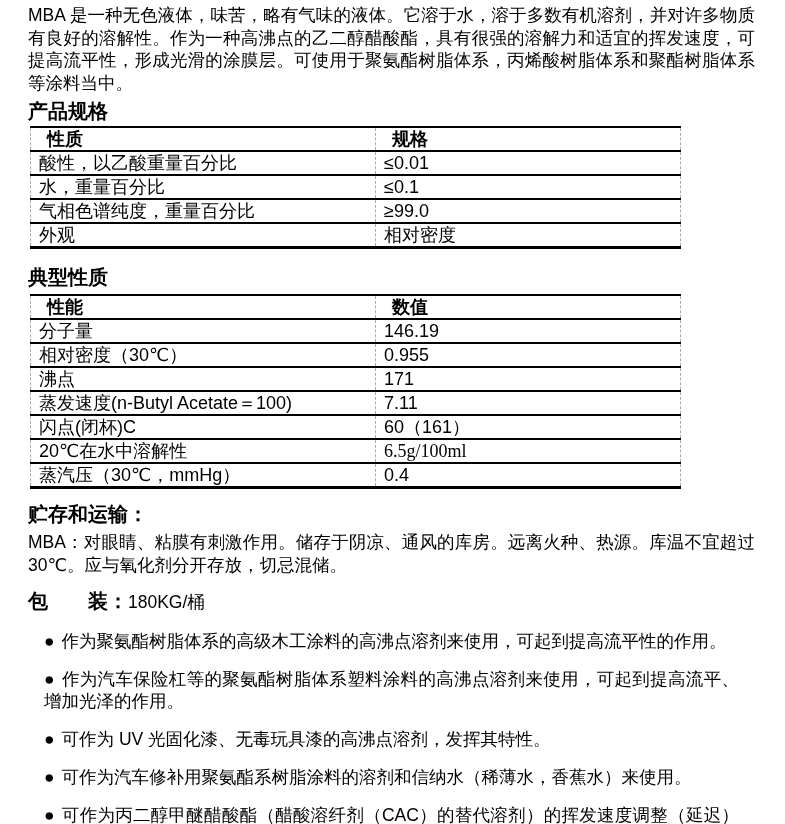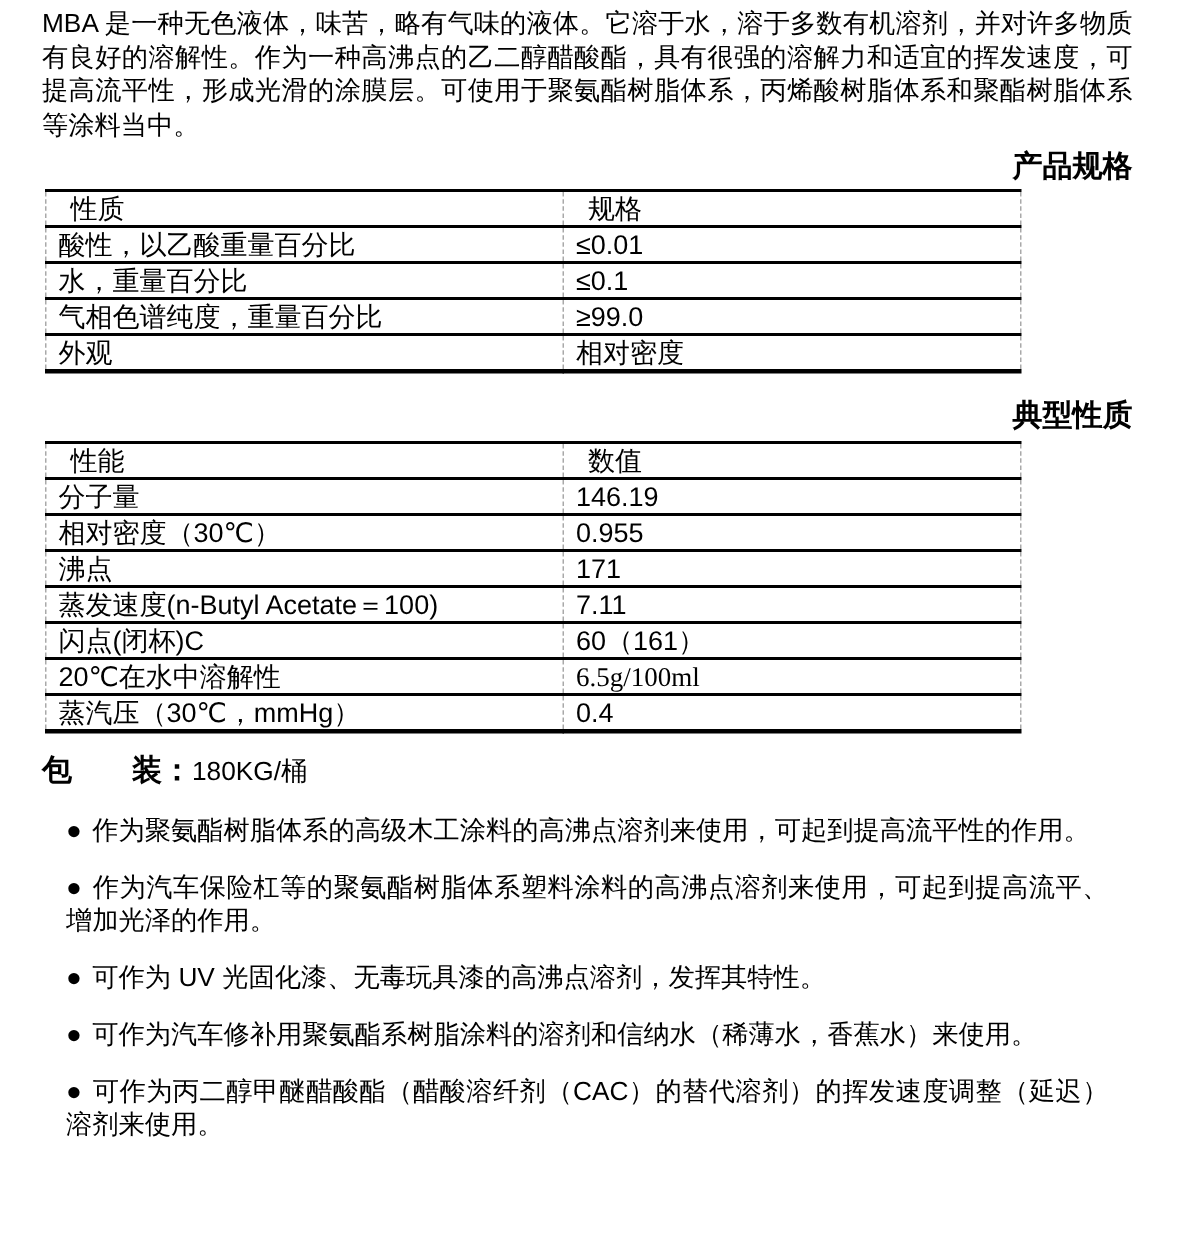--- a/index.html
+++ b/index.html
@@ -5,21 +5,21 @@
   html, body { margin: 0; padding: 0; }
   body {
     width: 785px; height: 824px; overflow: hidden;
     background: #ffffff; color: #000000;
     font-family: "Liberation Sans", "DejaVu Sans", sans-serif;
   }
   .page { padding: 4px 30px 0 28px; }
 
   .intro { margin: 0; font-size: 17.5px; line-height: 22.5px; text-align: justify; }
 
-  .sec-h { margin: 0; font-size: 20px; line-height: 24px; font-weight: bold; text-align: right; }
+  .sec-h { margin: 0; font-size: 20px; line-height: 24px; font-weight: bold; }
   .h-spec  { margin-top: 5px;  margin-bottom: 3px; }
   .h-typ   { margin-top: 16px; margin-bottom: 5px; }
   .h-store { margin-top: 13px; }
   .h-app   { margin-top: 16px; }
 
   .spec-table {
     border-collapse: collapse; table-layout: fixed;
     width: 650px; margin-left: 2px; margin-top: 3px;
     border-top: 2px solid #000; border-bottom: 3px solid #000;
     font-size: 18px;
@@ -28,21 +28,21 @@
   .spec-table col.c2 { width: 305px; }
   .spec-table th, .spec-table td {
     border-left: 1px dashed #a9a9a9;
     border-top: 2px solid #000;
     height: 20px; line-height: 20px;
     padding: 1px 0 1px 8px;
     text-align: left; font-weight: normal;
     overflow: hidden; white-space: nowrap;
   }
   .spec-table th:last-child, .spec-table td:last-child { border-right: 1px dashed #a9a9a9; }
-  .spec-table th { font-weight: normal; padding-left: 16px; border-top: none; }
+  .spec-table th { font-weight: bold; padding-left: 16px; border-top: none; }
   
   .typical tbody tr:nth-child(6) td:nth-child(2) { font-family: "Liberation Serif", "DejaVu Serif", serif; }
 
   .body-p { margin: 5px 0 0 0; font-size: 17.5px; line-height: 22.5px; text-align: justify; }
 
   .pack-line { margin: 13px 0 0 0; font-size: 20px; line-height: 24px; }
   .pack-label { font-weight: bold; }
   .pack-value { font-size: 17.5px; font-weight: normal; }
 
   .bullets { margin-top: 6px; font-size: 17.5px; line-height: 22px; }
@@ -125,20 +125,22 @@
           <td>20℃在水中溶解性</td>
           <td>6.5g/100ml</td>
         </tr>
         <tr>
           <td>蒸汽压（30℃，mmHg）</td>
           <td>0.4</td>
         </tr>
       </tbody>
   </table>
 
+  <h2 class="sec-h h-store">贮存和运输：</h2>
+  <p class="body-p">MBA：对眼睛、粘膜有刺激作用。储存于阴凉、通风的库房。远离火种、热源。库温不宜超过 30℃。应与氧化剂分开存放，切忌混储。</p>
 
   <p class="pack-line"><span class="pack-label">包　　装：</span><span class="pack-value">180KG/桶</span></p>
 
   <div class="bullets">
       <p class="bullet-line"><span class="bullet-icon">●</span><span>作为聚氨酯树脂体系的高级木工涂料的高沸点溶剂来使用，可起到提高流平性的作用。</span></p>
       <p class="bullet-line"><span class="bullet-icon">●</span><span>作为汽车保险杠等的聚氨酯树脂体系塑料涂料的高沸点溶剂来使用，可起到提高流平、增加光泽的作用。</span></p>
       <p class="bullet-line"><span class="bullet-icon">●</span><span>可作为 UV 光固化漆、无毒玩具漆的高沸点溶剂，发挥其特性。</span></p>
       <p class="bullet-line"><span class="bullet-icon">●</span><span>可作为汽车修补用聚氨酯系树脂涂料的溶剂和信纳水（稀薄水，香蕉水）来使用。</span></p>
       <p class="bullet-line"><span class="bullet-icon">●</span><span>可作为丙二醇甲醚醋酸酯（醋酸溶纤剂（CAC）的替代溶剂）的挥发速度调整（延迟）溶剂来使用。</span></p>
     </div>

